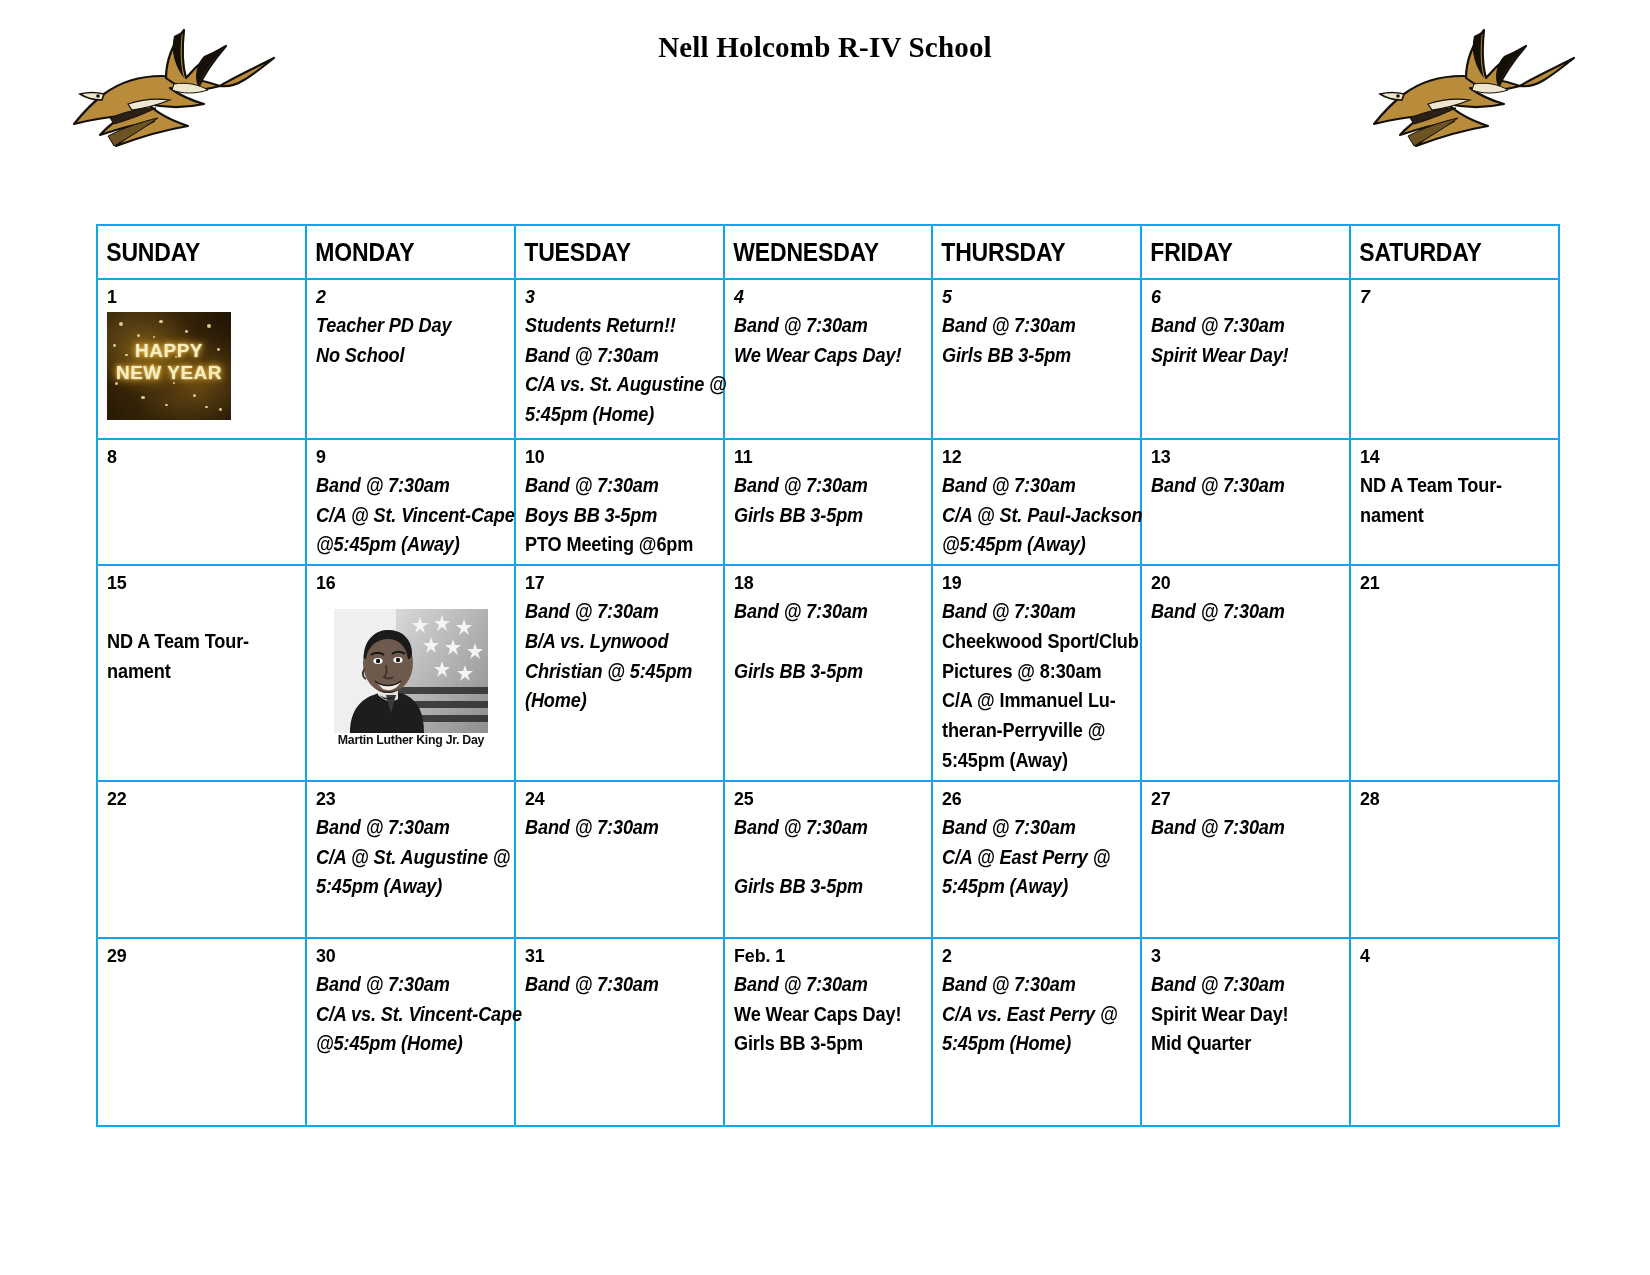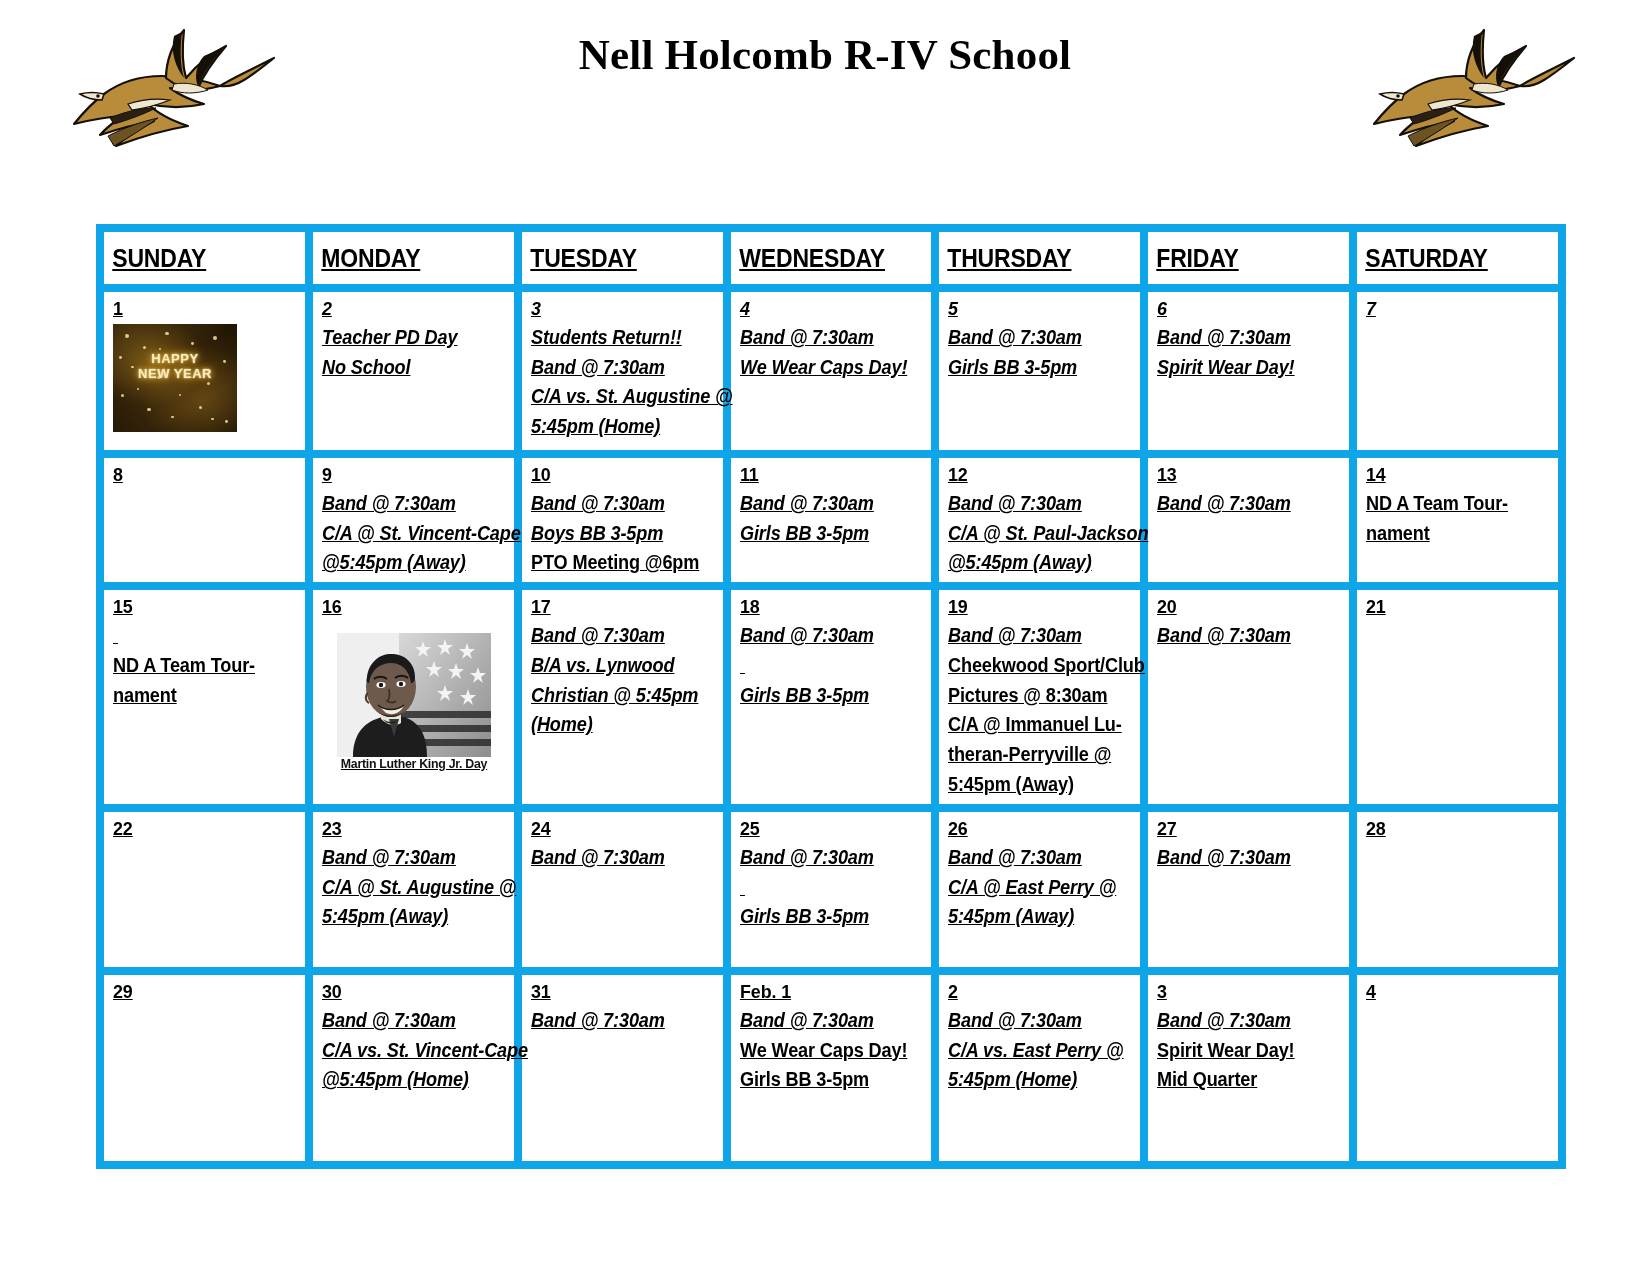--- a/index.html
+++ b/index.html
@@ -27,21 +27,21 @@
     height: 200px;
   }
   .title-block {
     position: absolute;
     left: 0;
     right: 0;
     top: 30px;
     text-align: center;
     font-family: "Liberation Serif", "DejaVu Serif", serif;
     font-weight: bold;
-    font-size: 43px;
+    font-size: 29px;
     line-height: 1.18;
     letter-spacing: 0.2px;
   }
   .title-line { display: block; }
 
   .eagle {
     position: absolute;
     top: 18px;
     width: 210px;
     height: 150px;
@@ -58,24 +58,23 @@
     width: 1462px;
   }
   table.calendar {
     border-collapse: collapse;
     table-layout: fixed;
     width: 1462px;
     border: 2px solid #2e5072;
   }
   table.calendar th,
   table.calendar td {
-    border: 8px solid #0ea5e9;
+    border: 2px solid #0ea5e9;
     vertical-align: top;
     padding: 0;
-    text-decoration: underline;
   }
   table.calendar th {
     height: 52px;
     text-align: left;
   }
   .dow {
     display: block;
     font-family: "Liberation Sans Narrow", "Liberation Sans", sans-serif;
     font-weight: bold;
     font-size: 25px;
@@ -148,21 +147,21 @@
     border-radius: 50%;
     opacity: 0.85;
   }
   .ny-text {
     position: absolute;
     left: 0; right: 0;
     top: 28px;
     text-align: center;
     font-family: "Liberation Sans Narrow", "Liberation Sans", sans-serif;
     font-weight: bold;
-    font-size: 13px;
+    font-size: 19px;
     line-height: 1.15;
     color: #f7edc2;
     letter-spacing: 0.5px;
     text-shadow: 0 0 6px #f0c04a, 0 0 12px #c98b17, 0 0 2px #fff8d8;
   }
 
   .mlk-img {
     width: 154px;
     height: 124px;
     margin: 14px auto 0 auto;

